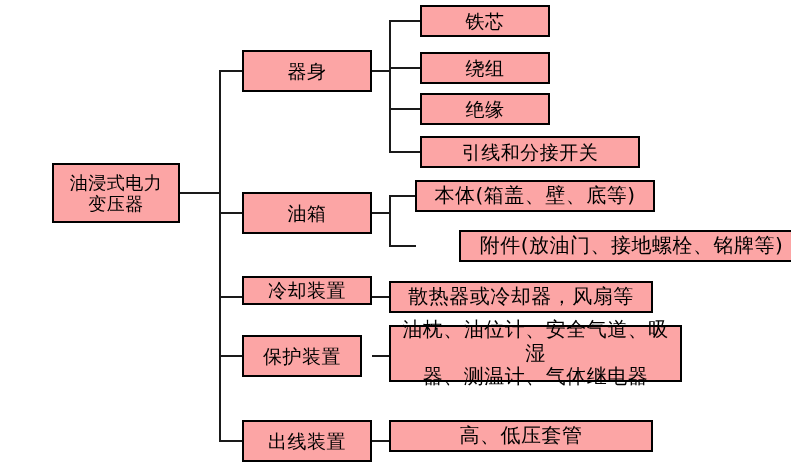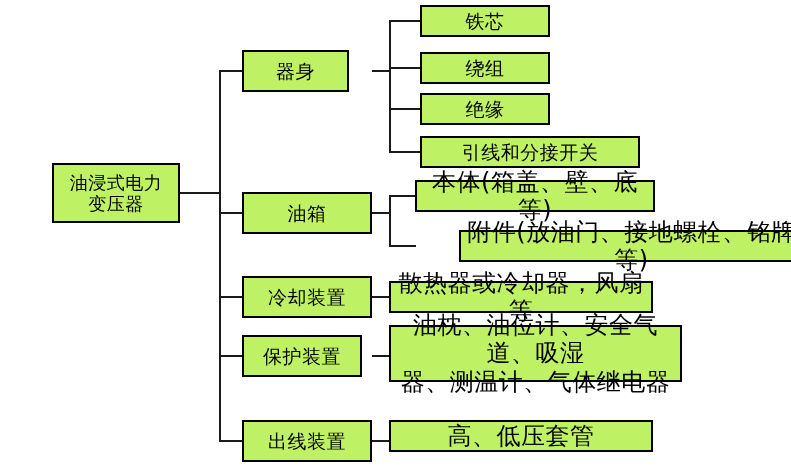--- a/index.html
+++ b/index.html
@@ -25,36 +25,36 @@
   }
   svg.connectors line {
     stroke: #1a1a1a;
     stroke-width: 2.2;
     shape-rendering: crispEdges;
   }
   .node {
     position: absolute;
     box-sizing: border-box;
     border: 2px solid #000000;
-    background: #bef264;
+    background: #fca5a5;
     display: flex;
     align-items: center;
     justify-content: center;
     text-align: center;
     color: #000000;
     line-height: 1.18;
     letter-spacing: 0.5px;
     white-space: pre-line;
     padding: 0 4px;
     font-weight: 400;
   }
   .node.root      { font-size: 18px; }
   .node.level2    { font-size: 19px; }
   .node.level3    { font-size: 19px; }
-  .node.wide      { font-size: 24px; }
+  .node.wide      { font-size: 20px; }
 </style>
 </head>
 <body>
 
 <div id="diagram-root">
 
   <svg class="connectors" viewBox="0 0 791 473" xmlns="http://www.w3.org/2000/svg">
     <g>
       <line x1="180" y1="193" x2="221" y2="193"></line>
       <line x1="220" y1="70" x2="220" y2="442"></line>
@@ -83,23 +83,23 @@
     <g>
       <line x1="372" y1="297" x2="390" y2="297"></line>
       <line x1="372" y1="356" x2="390" y2="356"></line>
       <line x1="372" y1="441" x2="390" y2="441"></line>
     </g>
   </svg>
 
   <div class="node root" style="left:52px; top:163px; width:128px; height:60px;">油浸式电力
 变压器</div>
 
-  <div class="node level2" style="left:242px; top:50px; width:107px; height:42px;">器身</div>
+  <div class="node level2" style="left:242px; top:50px; width:130px; height:42px;">器身</div>
   <div class="node level2" style="left:242px; top:192px; width:130px; height:42px;">油箱</div>
-  <div class="node level2" style="left:242px; top:276px; width:130px; height:42px;">冷却装置</div>
+  <div class="node level2" style="left:242px; top:276px; width:130px; height:29px;">冷却装置</div>
   <div class="node level2" style="left:242px; top:335px; width:120px; height:42px;">保护装置</div>
   <div class="node level2" style="left:242px; top:420px; width:130px; height:42px;">出线装置</div>
 
   <div class="node level3" style="left:420px; top:5px; width:130px; height:32px;">铁芯</div>
   <div class="node level3" style="left:420px; top:52px; width:130px; height:32px;">绕组</div>
   <div class="node level3" style="left:420px; top:93px; width:130px; height:32px;">绝缘</div>
   <div class="node level3" style="left:420px; top:136px; width:220px; height:32px;">引线和分接开关</div>
 
   <div class="node wide" style="left:415px; top:180px; width:240px; height:32px;">本体(箱盖、壁、底等)</div>
   <div class="node wide" style="left:415px; top:230px; width:345px; height:32px;margin-left:44px;">附件(放油门、接地螺栓、铭牌等)</div>

